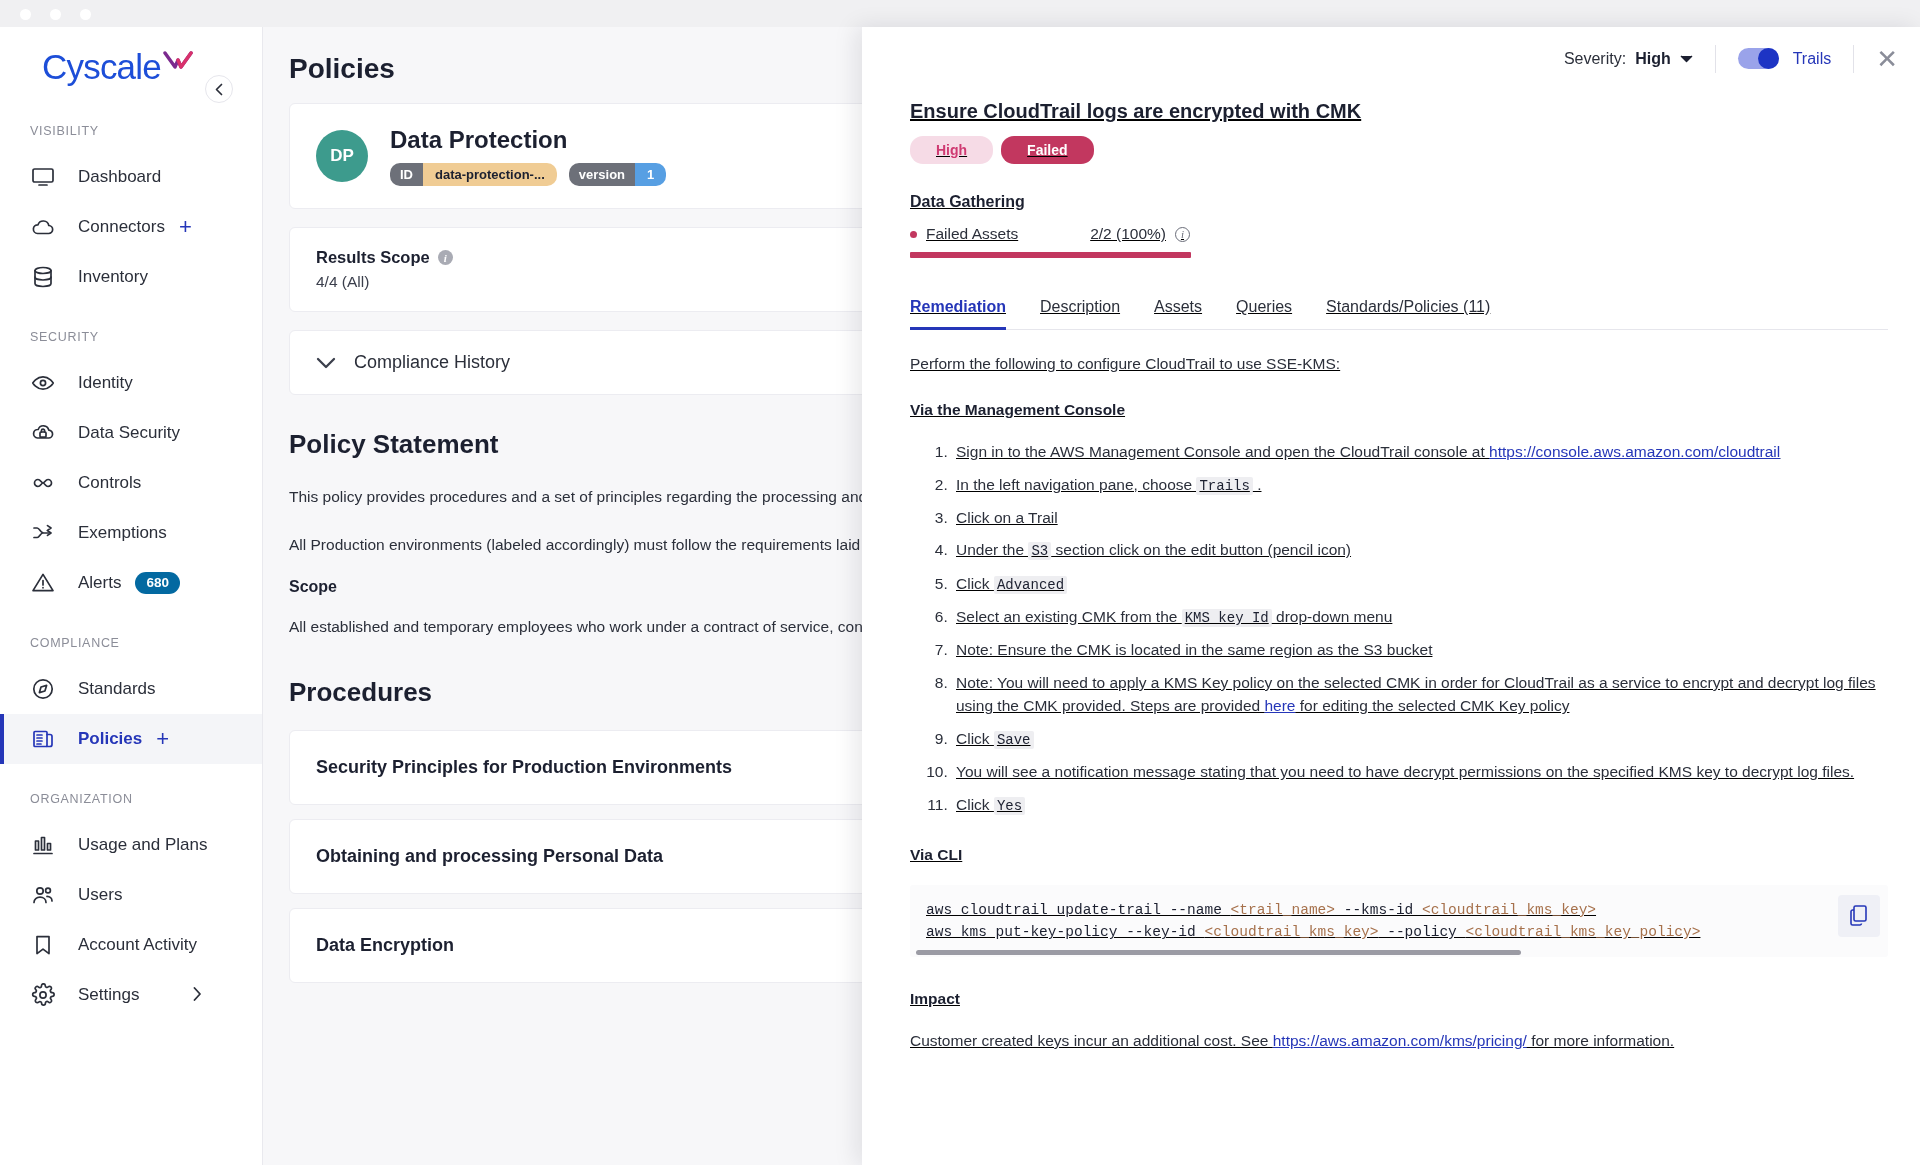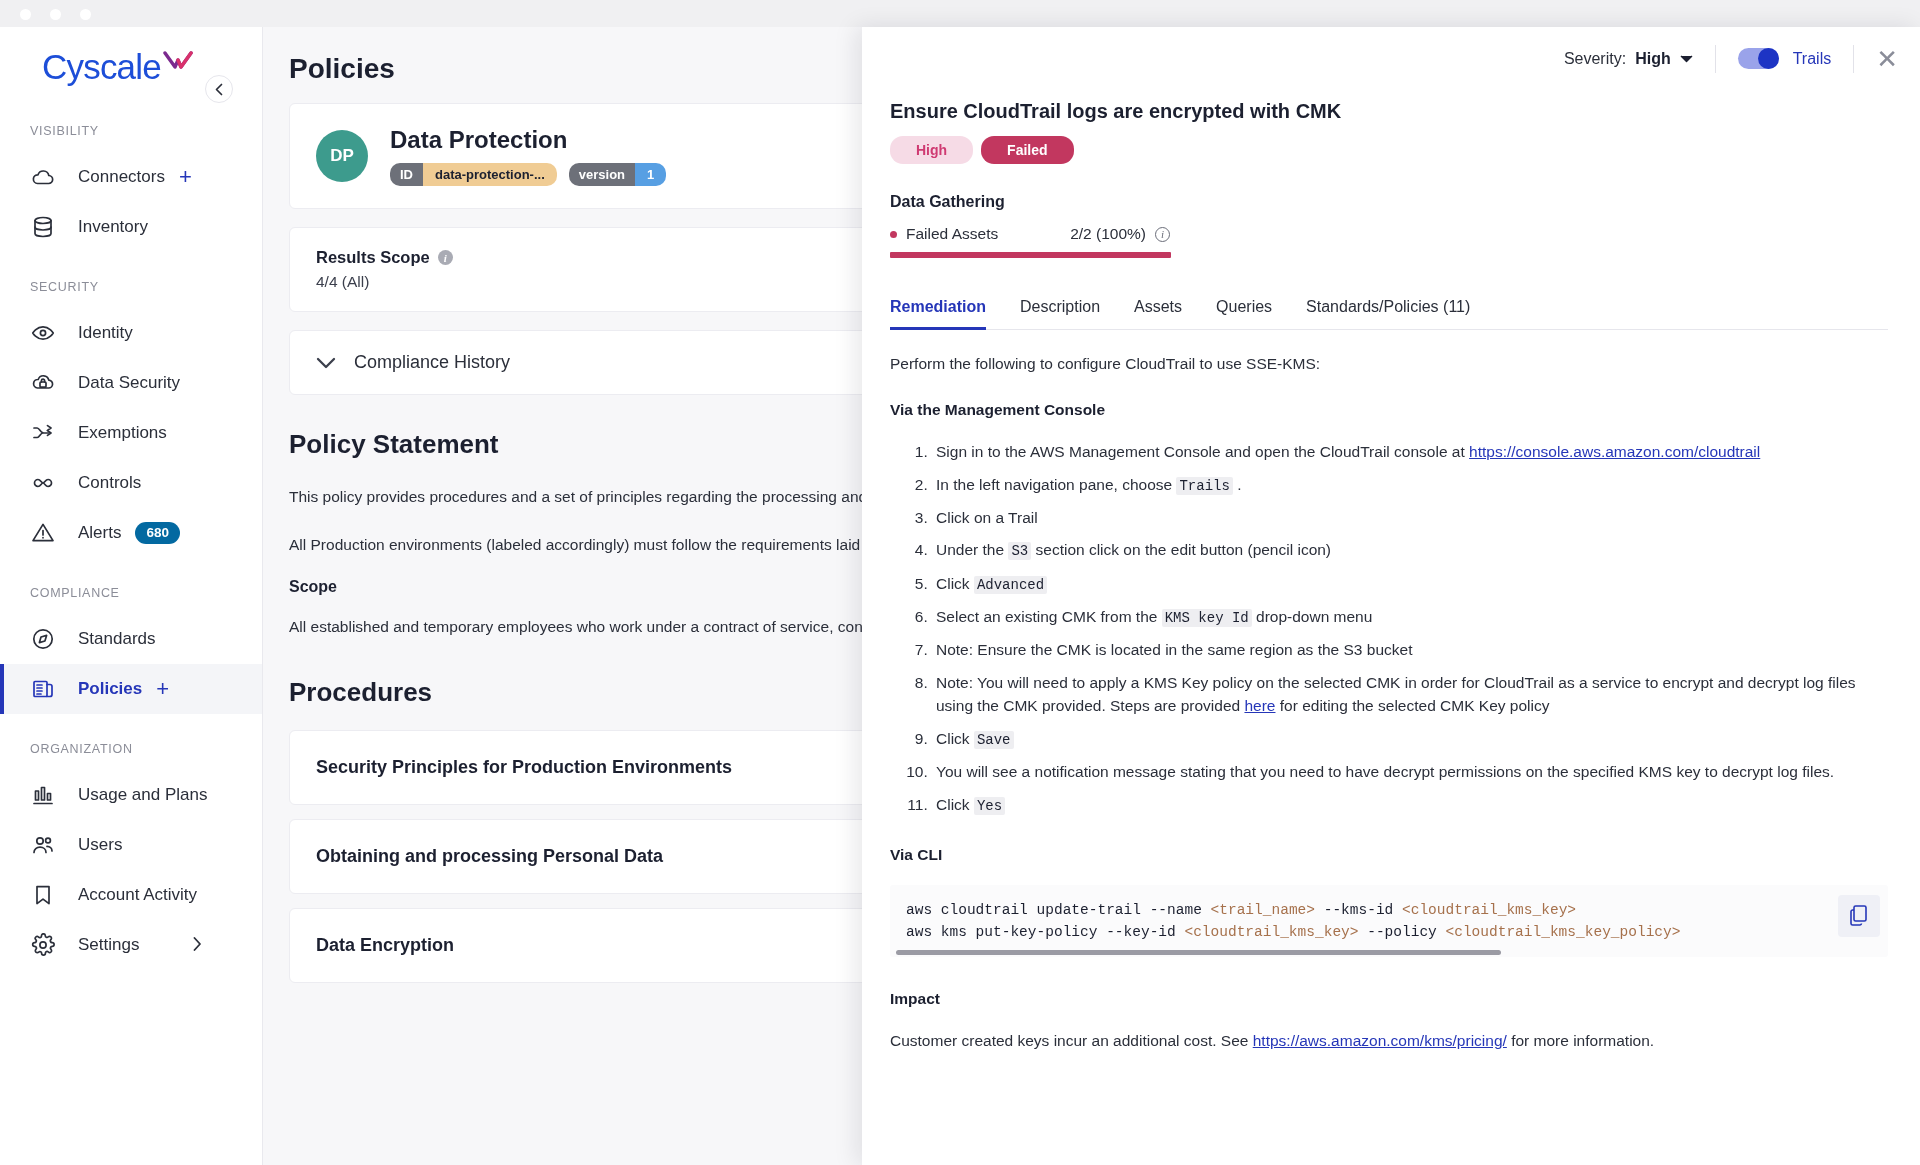--- a/index.html
+++ b/index.html
@@ -149,21 +149,21 @@
     width: 41px; height: 21px; border-radius: 11px; background: #9aa3ea;
     position: relative; cursor: pointer;
   }
   .toggle .knob {
     position: absolute; right: 0; top: 0; width: 21px; height: 21px;
     border-radius: 50%; background: #1d34c4;
   }
   .toggle-label { margin-left: 14px; font-size: 16px; color: #2536b8; }
   .close-x { font-size: 26px; color: #8a8d99; line-height: 1; cursor: pointer; font-weight: 300; }
 
-  .drawer-body { padding: 0 32px 0 28px; }
+  .drawer-body { padding: 0 32px 0 48px; text-decoration: underline; }
   .finding-title { font-size: 20px; font-weight: bold; color: #1c2030; margin-top: 10px; }
   .pills { display: flex; gap: 8px; margin-top: 13px; }
   .pill { border-radius: 13px; font-size: 14px; font-weight: bold; padding: 6px 26px; }
   .pill.high { background: #f6dbe6; color: #cf3a72; }
   .pill.failed { background: #c2375f; color: #fff; }
 
   .dg-title { font-size: 16px; font-weight: bold; color: #1c2030; margin-top: 29px; }
   .dg-row {
     display: flex; align-items: center; margin-top: 14px;
     font-size: 15.5px; color: #2b2f3a; width: 280px;
@@ -250,20 +250,29 @@
         </span>
       </div>
     </div>
 
     <div class="nav" id="nav">
         <div class="nav-group">
           <div class="nav-section-label">VISIBILITY</div>
           <div class="nav-item">
             <span class="ico">
               <svg width="24" height="24" viewBox="0 0 24 24" fill="none" stroke="currentColor" stroke-width="1.7" stroke-linecap="round" stroke-linejoin="round">
+                <rect x="2" y="4" width="20" height="13" rx="1.6"></rect>
+                <path d="M8 20h8"></path>
+              </svg>
+            </span>
+            <span>Dashboard</span>
+          </div>
+          <div class="nav-item">
+            <span class="ico">
+              <svg width="24" height="24" viewBox="0 0 24 24" fill="none" stroke="currentColor" stroke-width="1.7" stroke-linecap="round" stroke-linejoin="round">
                 <path d="M6.5 18.5h11a4 4 0 0 0 .3-8 5.6 5.6 0 0 0-10.8-.7A3.9 3.9 0 0 0 6.5 18.5z"></path>
               </svg>
             </span>
             <span>Connectors</span>
             <span class="nav-plus">+</span>
           </div>
           <div class="nav-item">
             <span class="ico">
               <svg width="24" height="24" viewBox="0 0 24 24" fill="none" stroke="currentColor" stroke-width="1.7" stroke-linecap="round" stroke-linejoin="round">
                 <ellipse cx="12" cy="5.5" rx="8" ry="3"></ellipse>
@@ -287,39 +296,39 @@
           </div>
           <div class="nav-item">
             <span class="ico">
               <svg width="24" height="24" viewBox="0 0 24 24" fill="none" stroke="currentColor" stroke-width="1.7" stroke-linecap="round" stroke-linejoin="round">
                 <path d="M6.5 17h11a3.9 3.9 0 0 0 .3-7.8 5.5 5.5 0 0 0-10.6-.7A3.8 3.8 0 0 0 6.5 17z"></path>
                 <rect x="9" y="11" width="6" height="5.2" rx="1"></rect>
                 <path d="M10.4 11V9.7a1.6 1.6 0 0 1 3.2 0V11"></path>
               </svg>
             </span>
             <span>Data Security</span>
+          </div>
+          <div class="nav-item">
+            <span class="ico">
+              <svg width="24" height="24" viewBox="0 0 24 24" fill="none" stroke="currentColor" stroke-width="1.7" stroke-linecap="round" stroke-linejoin="round">
+                <path d="M7 8.5a3.5 3.5 0 1 0 0 7c2.6 0 3.3-3.5 5-3.5s2.4 3.5 5 3.5a3.5 3.5 0 1 0 0-7c-2.6 0-3.3 3.5-5 3.5S9.6 8.5 7 8.5z"></path>
+              </svg>
+            </span>
+            <span>Controls</span>
           </div>
           <div class="nav-item">
             <span class="ico">
               <svg width="24" height="24" viewBox="0 0 24 24" fill="none" stroke="currentColor" stroke-width="1.7" stroke-linecap="round" stroke-linejoin="round">
                 <path d="M3 7h3.2c2.2 0 3.3 4.5 5.5 4.5"></path>
                 <path d="M3 16.5h3.2c2.2 0 3.3-4.5 5.5-4.5h7"></path>
                 <path d="M16.5 4.6 20 7l-3.5 2.4"></path>
                 <path d="M16.5 9.6 20 12l-3.5 2.4"></path>
               </svg>
             </span>
             <span>Exemptions</span>
-          </div>
-          <div class="nav-item">
-            <span class="ico">
-              <svg width="24" height="24" viewBox="0 0 24 24" fill="none" stroke="currentColor" stroke-width="1.7" stroke-linecap="round" stroke-linejoin="round">
-                <path d="M7 8.5a3.5 3.5 0 1 0 0 7c2.6 0 3.3-3.5 5-3.5s2.4 3.5 5 3.5a3.5 3.5 0 1 0 0-7c-2.6 0-3.3 3.5-5 3.5S9.6 8.5 7 8.5z"></path>
-              </svg>
-            </span>
-            <span>Controls</span>
           </div>
           <div class="nav-item">
             <span class="ico">
               <svg width="24" height="24" viewBox="0 0 24 24" fill="none" stroke="currentColor" stroke-width="1.7" stroke-linecap="round" stroke-linejoin="round">
                 <path d="M12 3.4 22 19.6H2L12 3.4z"></path>
                 <path d="M12 9.5v4.4"></path>
                 <path d="M12 16.6v.2"></path>
               </svg>
             </span>
             <span>Alerts</span>

